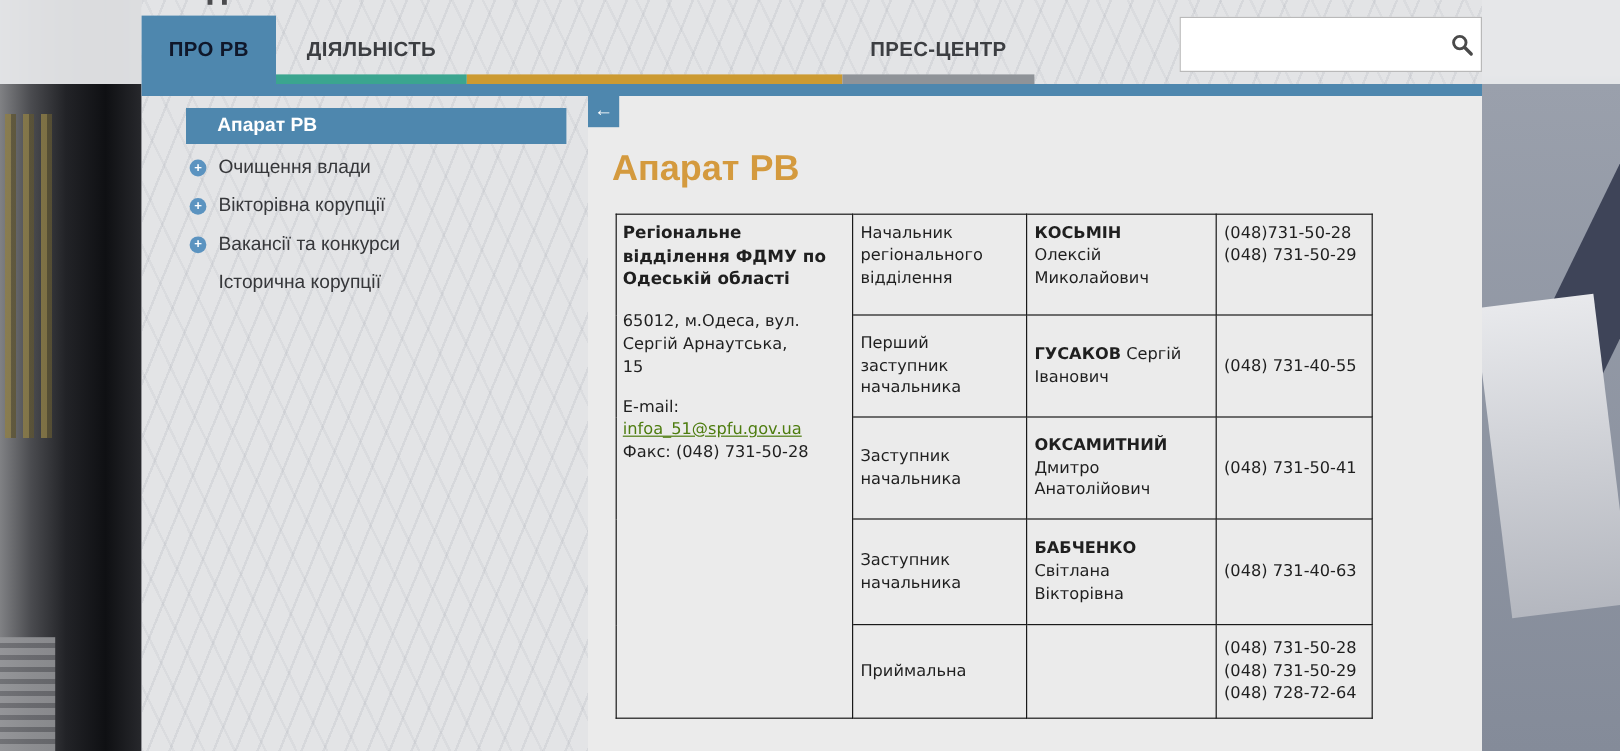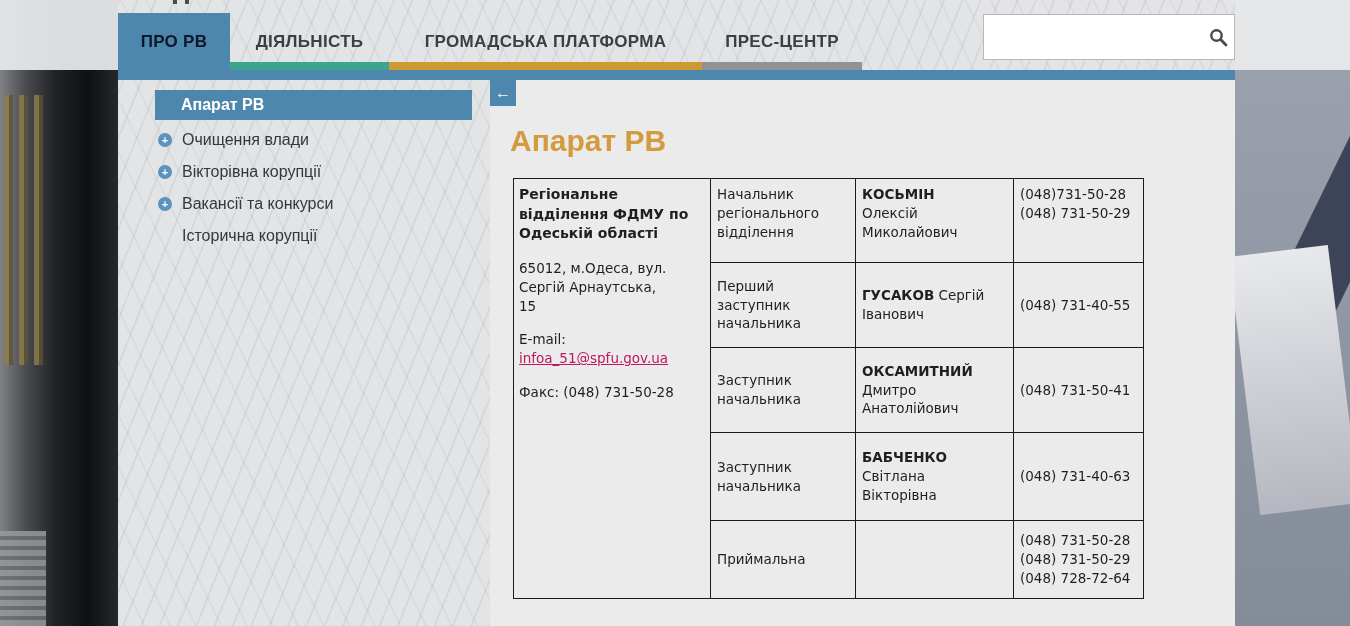--- a/index.html
+++ b/index.html
@@ -66,22 +66,22 @@
   .info-table td{border:1px solid #1a1a1a;padding:4px 6px;text-align:left;vertical-align:middle;overflow:hidden;}
   .info-table tr:nth-child(1){height:84px;}
   .info-table tr:nth-child(2){height:85px;}
   .info-table tr:nth-child(3){height:85px;}
   .info-table tr:nth-child(4){height:88px;}
   .info-table tr:nth-child(5){height:78px;}
   .info-table tr:nth-child(1) td{vertical-align:top;padding-top:6px;}
   .info-table td.cell-info{vertical-align:middle;padding:6px 5px;}
   .org-name{font-weight:700;font-size:14px;margin-bottom:15px;}
   .org-addr{margin-bottom:15px;}
-  .org-email a{color:#be185d;text-decoration:underline;cursor:pointer;}
-  .org-fax{margin-top:15px;}
+  .org-email a{color:#4d7c0f;text-decoration:underline;cursor:pointer;}
+  .org-fax{margin-top:0;}
   .phone-line{white-space:nowrap;}
   .name-cell b{font-weight:700;}
 </style>
 </head>
 <body>
 
 <div class="page">
 
   <div class="bg-left"></div>
   <div class="bg-right"></div>
@@ -96,21 +96,20 @@
     <div class="nav-bar"></div>
     <div class="tabs">
         <div class="tab active">
           <span>ПРО РВ</span>
         </div>
         <div class="tab">
           <span>ДІЯЛЬНІСТЬ</span>
           <i class="underline" style="background: rgb(59, 165, 143);"></i>
         </div>
         <div class="tab">
-          <span>ГРОМАДСЬКА ПЛАТФОРМА</span>
           <i class="underline" style="background: rgb(204, 154, 49);"></i>
         </div>
         <div class="tab">
           <span>ПРЕС-ЦЕНТР</span>
           <i class="underline" style="background: rgb(143, 147, 152);"></i>
         </div>
       </div>
     <div class="search-box">
       <input class="search-input" type="text" aria-label="search" value="" style="">
       <div class="search-btn">

